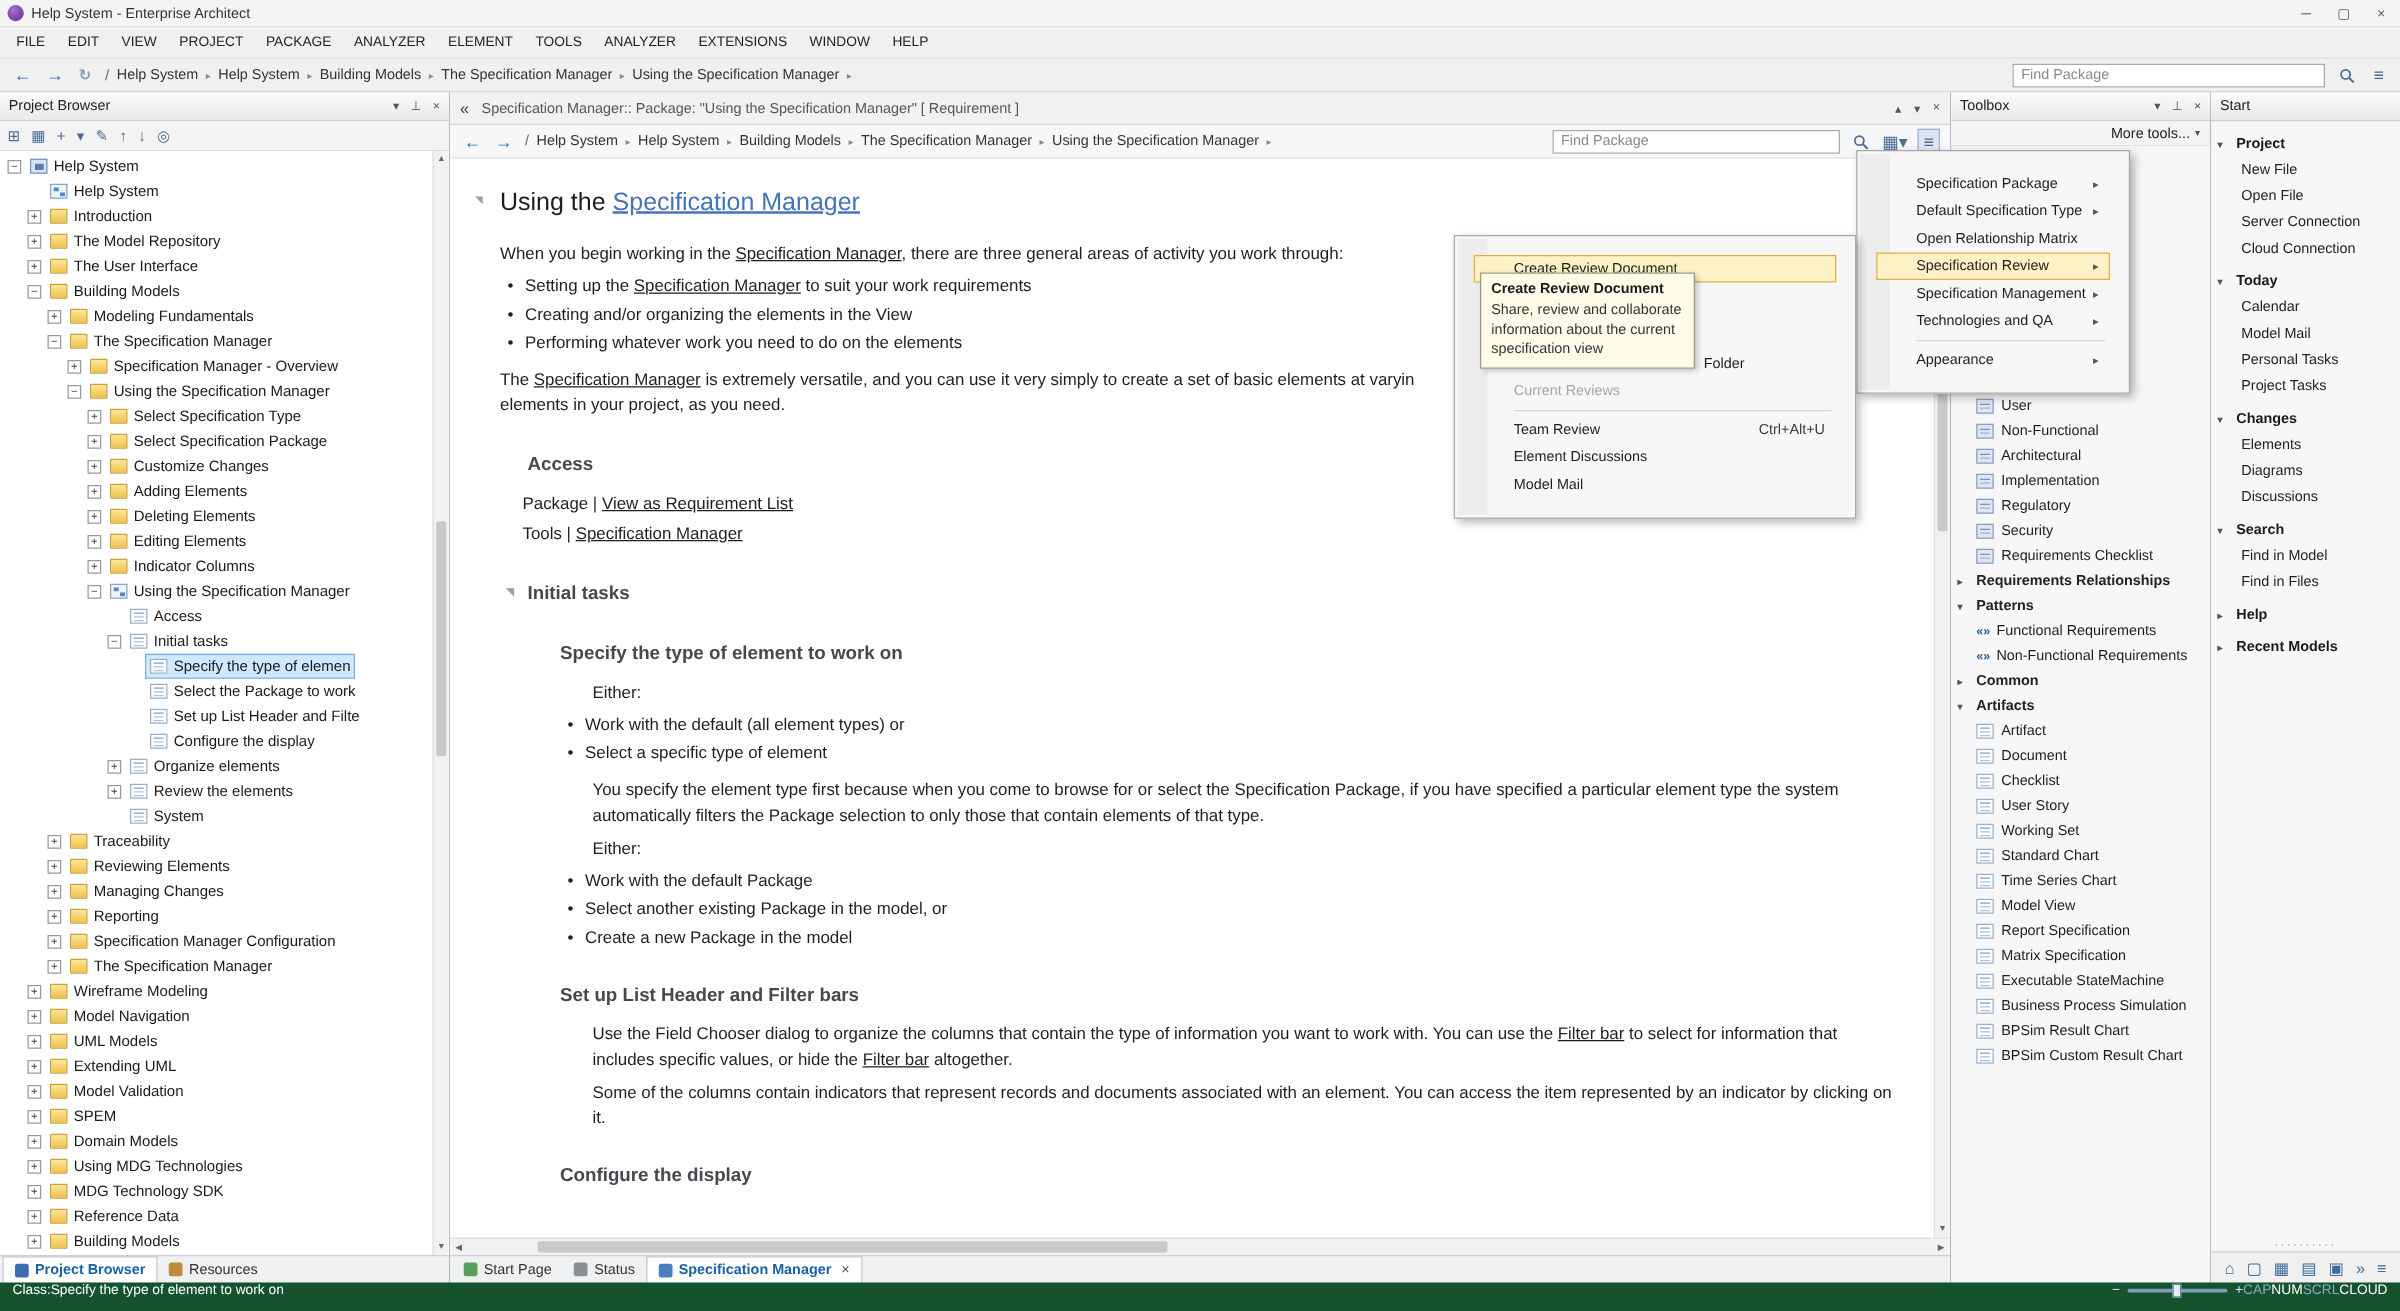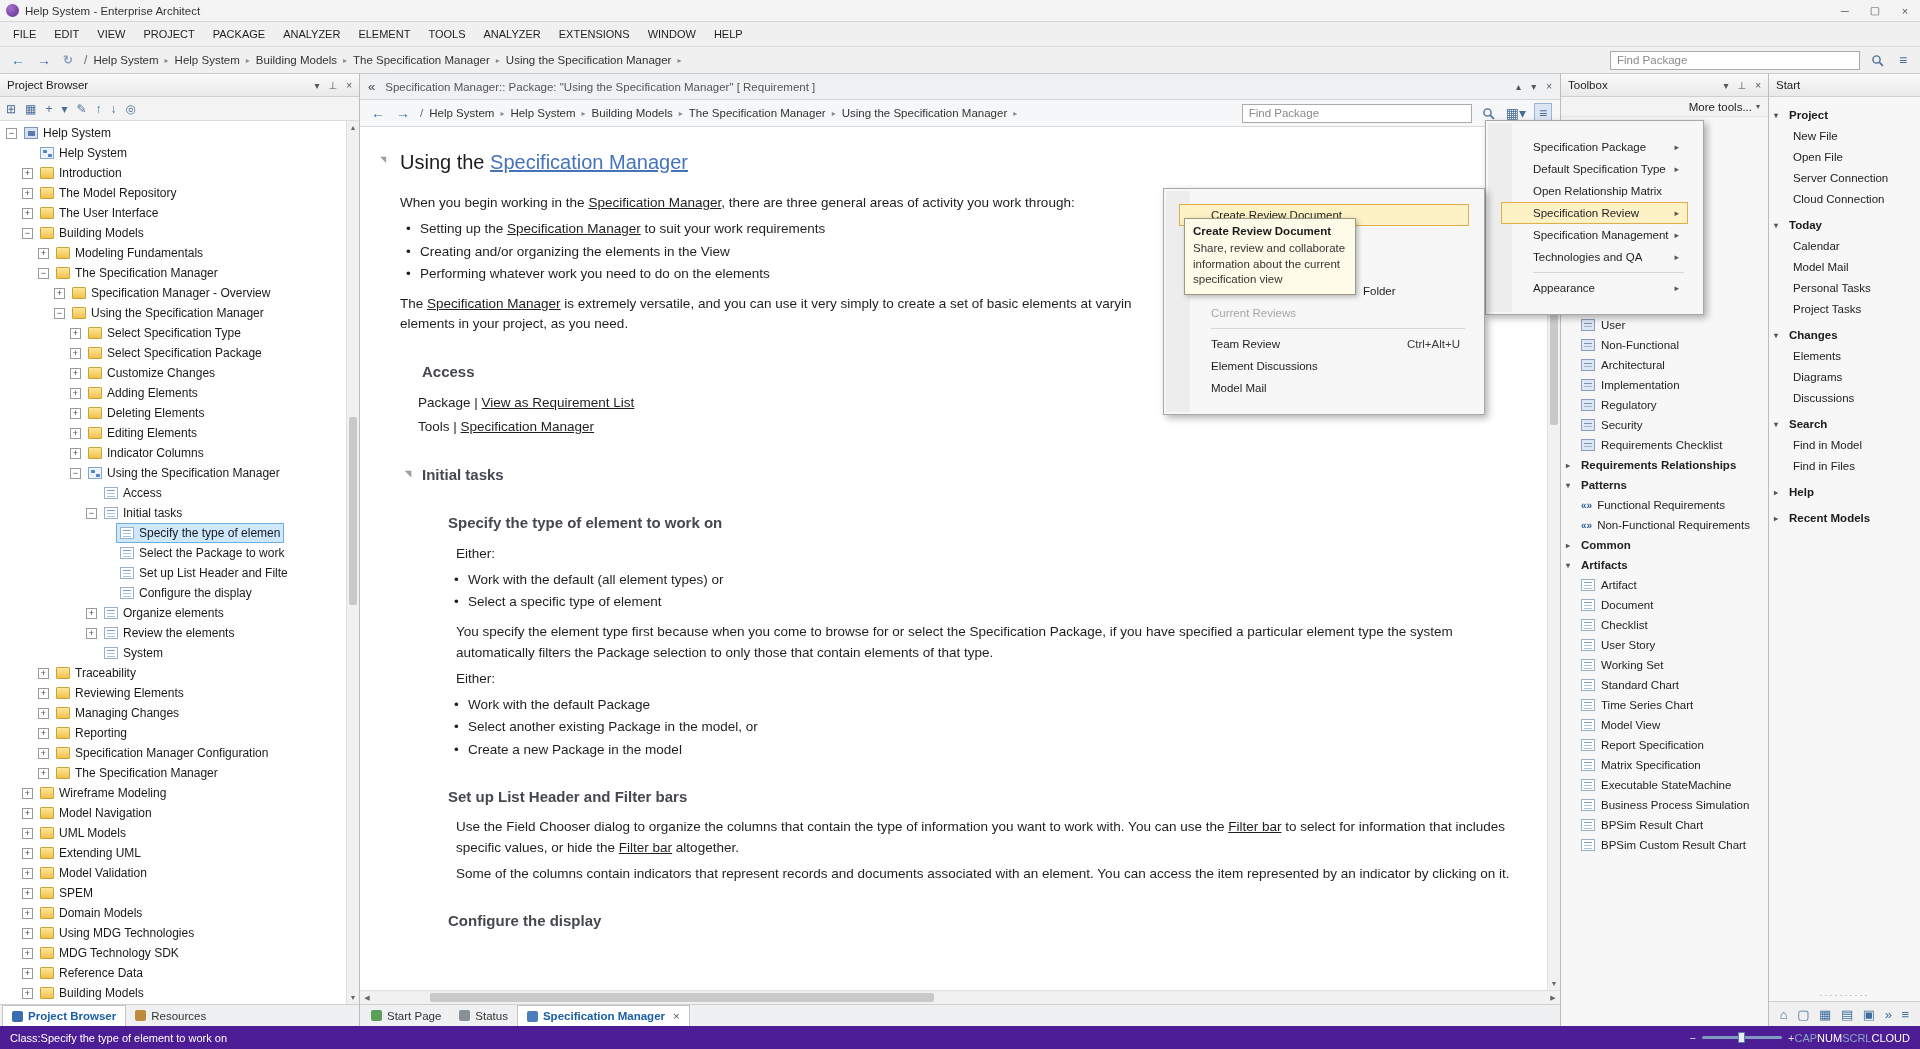--- a/index.html
+++ b/index.html
@@ -84,21 +84,21 @@
 .collapseL{color:#444;font-size:13px}
 .dochead .sp{margin-left:auto;display:flex;gap:10px;color:#555;font-size:10px}
 .docbar{height:27px;background:#f6f7f8;border-bottom:1px solid #dadada;display:flex;align-items:center;padding:0 8px;gap:5px;flex:none;font-size:11.5px}
 .docbar .find{width:230px}
 .doccontent{flex:1;overflow:hidden;padding:18px 44px 10px 40px;background:#fff;font-size:13.5px;color:#1f1f1f;line-height:1.5;position:relative}
 .blk{margin:6px 0}
 .h1{font-size:20px;margin:2px 0 16px;position:relative;color:#1d1d1d}
 .h2{font-size:15px;font-weight:bold;color:#45484e;margin:26px 0 10px 22px;position:relative}
 .h3{font-size:15px;font-weight:bold;color:#45484e;margin:26px 0 9px 48px}
 .pline{margin:4px 0 4px 18px}
-.p.sub{margin-left:56px}
+.p.sub{margin-left:74px}
 .ul{margin:4px 0 10px 4px}
 .ul.sub{margin-left:52px}
 .li{position:relative;padding-left:16px;margin:2px 0}
 .li::before{content:"•";position:absolute;left:2px}
 .lnk{text-decoration:underline}
 .lnk.blue{color:#4573b9}
 .harrow{position:absolute;left:-20px;top:7px;font-size:8px;color:#9aa0a8}
 .h2 .harrow{left:-17px;top:4px}
 
 
@@ -119,21 +119,21 @@
 .st-list{flex:1;overflow:hidden;padding-top:8px}
 .st-h{height:20px;display:flex;align-items:center;gap:6px;padding:0 5px;font-weight:bold;font-size:11.5px;color:#1a1a1a;margin-top:6px}
 .st-h:first-child{margin-top:0}
 .st-i{height:21px;display:flex;align-items:center;padding-left:24px;font-size:11.5px;color:#222;white-space:nowrap}
 .start-bottom{flex:none}
 .grip{height:10px;text-align:center;color:#8a8a8a;font-size:9px;letter-spacing:2px;line-height:8px}
 .sb-icons{height:25px;background:#f0f0f0;border-top:1px solid #cfcfcf;display:flex;align-items:center;justify-content:space-around;padding:0 6px}
 .sb-icons span{color:#3f6d9e;font-size:13px}
 
 
-.statusbar{height:23px;background:#4c1d95;display:flex;align-items:center;color:#fff;font-size:11px;padding:0 10px;flex:none}
+.statusbar{height:23px;background:#14532d;display:flex;align-items:flex-start;color:#fff;font-size:11px;padding:0 10px;flex:none}
 .zoom{display:flex;align-items:center;gap:6px;margin-left:auto;color:#d7e4f2}
 .ztrack{width:80px;height:3px;background:#7f9cc0;position:relative;border-radius:2px}
 .zthumb{position:absolute;left:36px;top:-4px;width:7px;height:11px;background:#e8eef5;border:1px solid #5d7da1}
 .ind{font-size:11px;color:#89a6c4}
 .ind.on{color:#fff}
 
 
 .menu{position:absolute;background:#f7f7f7;border:1px solid #a8a8a8;box-shadow:3px 3px 7px rgba(0,0,0,.3);padding:15px;font-size:11.5px}
 .menu::before{content:"";position:absolute;left:2px;top:2px;bottom:2px;width:24px;background:#ededed}
 #parent-menu{left:1485px;top:120px;width:219px;z-index:50}

